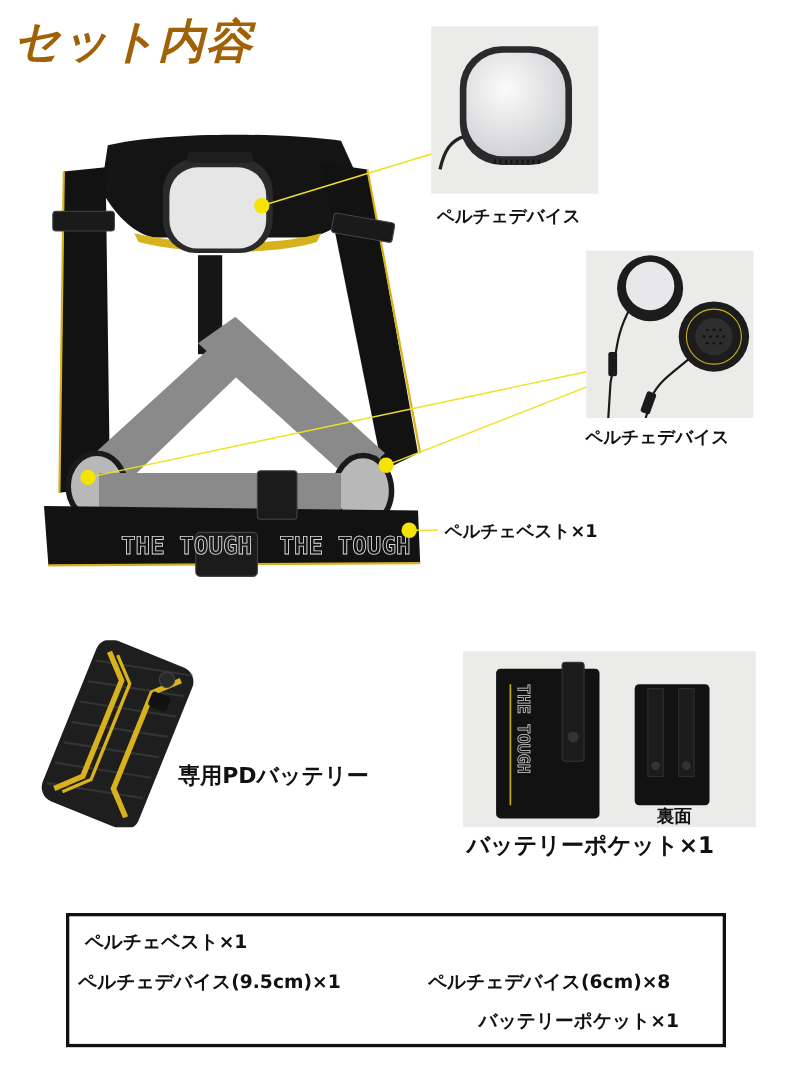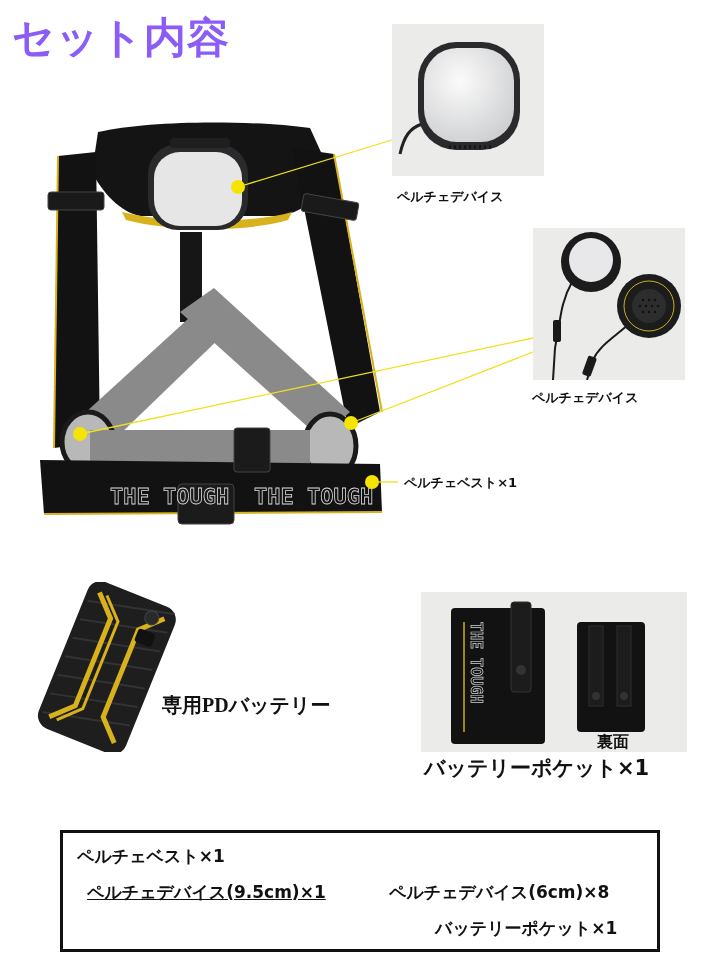--- a/index.html
+++ b/index.html
@@ -1,22 +1,22 @@
 <!DOCTYPE html>
 <html><head>
 <meta charset="utf-8">
 <style>
   * { box-sizing: border-box; margin: 0; padding: 0; }
   html, body { width: 720px; height: 970px; background: #ffffff; overflow: hidden; }
   body { position: relative; font-family: "DejaVu Sans", sans-serif; color: #111; }
   .abs { position: absolute; }
 
-  .page-title { left: 12px; top: 10px; font-size: 42px; font-weight: bold; letter-spacing: 1px; line-height: 56px; color: #8b5cf6; }
+  .page-title { left: 12px; top: 10px; font-size: 42px; font-weight: bold; letter-spacing: 1px; line-height: 56px; color: #a16207; font-style: italic; }
 
-  .label { font-size: 13px; font-weight: bold; line-height: 22px; color: #111; white-space: nowrap; }
+  .label { font-size: 16px; font-weight: bold; line-height: 22px; color: #111; white-space: nowrap; }
 
   
   .photo { background: #ebebea; overflow: hidden; }
 
   
   .vest-wrap { left: 30px; top: 112px; width: 370px; height: 440px; }
 
   .callout-line { stroke: #f0e020; stroke-width: 1.3; }
   .callout-dot { fill: #f5e300; }
 
@@ -152,21 +152,21 @@
       </g>
       <path d="M52 18 L 72 38 L 72 132 L 52 152" stroke="#d8b21c" stroke-width="5" fill="none"></path>
       <path d="M60 18 L 80 38 L 80 132 L 60 152" stroke="#d8b21c" stroke-width="3" fill="none"></path>
       <path d="M122 18 L 102 38 L 102 132 L 122 152" stroke="#d8b21c" stroke-width="5" fill="none"></path>
       <circle cx="110" cy="22" r="7" fill="#2a2a2a" stroke="#444"></circle>
       <rect x="102" y="36" width="18" height="14" rx="3" fill="#111"></rect>
     </g>
   </svg>
 </div>
 <div class="abs label" style="left:152px; top:688px; font-size:20px; line-height:34px;">
-  <div style="padding-left:10px;font-family:Liberation Serif, serif;">専用PDバッテリー</div>
+  <div style="padding-left:10px;">専用PDバッテリー</div>
 </div>
 
 <div class="abs photo" style="left:421px; top:592px; width:266px; height:160px;">
   <svg width="266" height="160" viewBox="0 0 266 160">
     <rect x="30" y="16" width="94" height="136" rx="4" fill="#121212"></rect>
     <rect x="90" y="10" width="20" height="90" rx="3" fill="#1c1c1c" stroke="#333"></rect>
     <circle cx="100" cy="78" r="5" fill="#333"></circle>
     <line x1="43" y1="30" x2="43" y2="140" stroke="#c8b020" stroke-width="1.5"></line>
     <text x="0" y="0" transform="translate(50 30) rotate(90)" font-family="DejaVu Sans Mono, monospace" font-size="15" font-weight="bold" fill="none" stroke="#d4d4d4" stroke-width="0.7">THE TOUGH</text>
     <rect x="156" y="30" width="68" height="110" rx="4" fill="#121212"></rect>
@@ -174,16 +174,16 @@
     <rect x="196" y="34" width="14" height="80" fill="#1c1c1c" stroke="#2e2e2e"></rect>
     <circle cx="175" cy="104" r="4" fill="#333"></circle>
     <circle cx="203" cy="104" r="4" fill="#333"></circle>
   </svg>
   <div class="abs" style="left:176px; top:140px; font-size:16px; font-weight:bold;">裏面</div>
 </div>
 <div class="abs label" style="left:424px; top:757px; font-size:21px;">バッテリーポケット×1</div>
 
 <div class="abs summary-box">
   <div class="summary-line" style="left:14px; top:12px;">ペルチェベスト×1</div>
-  <div class="summary-line" style="left:24px; top:48px;text-decoration:underline;">ペルチェデバイス(9.5cm)×1</div>
+  <div class="summary-line" style="left:8px; top:48px;">ペルチェデバイス(9.5cm)×1</div>
   <div class="summary-line" style="left:326px; top:48px;">ペルチェデバイス(6cm)×8</div>
   <div class="summary-line" style="left:372px; top:84px;">バッテリーポケット×1</div>
 </div>
 
 </body></html>

